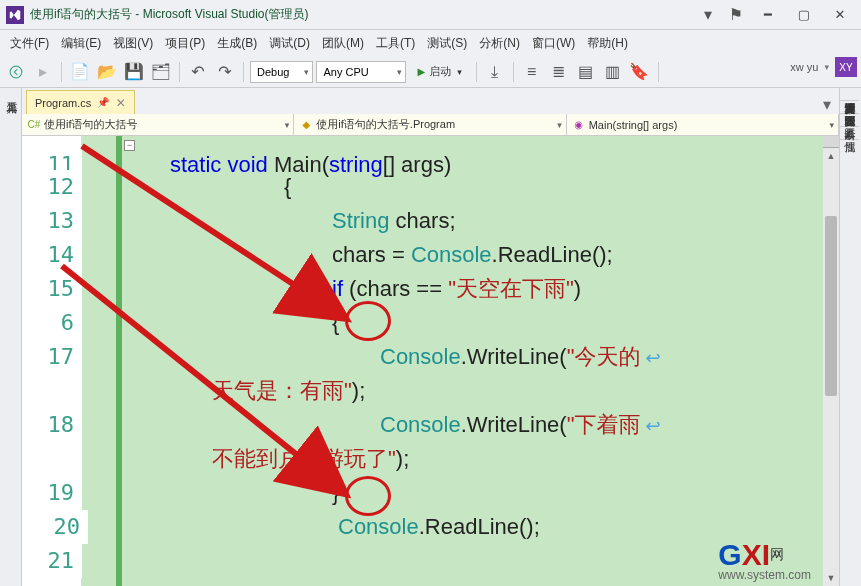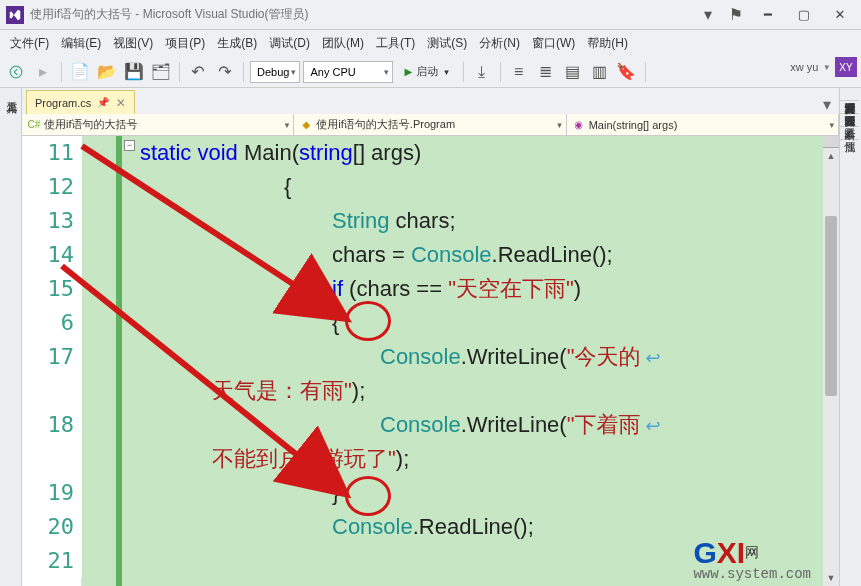--- a/index.html
+++ b/index.html
@@ -1,36 +1,36 @@
 <!DOCTYPE html>
 <html><head>
 <meta charset="utf-8">
 <style>
 * { margin: 0; padding: 0; box-sizing: border-box; font-family: "Microsoft YaHei", "Segoe UI", sans-serif; }
 body { width: 861px; height: 586px; background: #eef0f3; overflow: hidden; position: relative; }
 
 .titlebar { height: 30px; background: #eef0f3; display: flex; align-items: center; padding: 0 6px; gap: 6px; border-bottom: 1px solid #ccc; }
 .vs-logo { width: 18px; height: 18px; background: #5c2d91; display: flex; align-items: center; justify-content: center; }
 .vs-logo svg { width: 14px; height: 14px; }
-.titlebar .title { font-size: 12px; color: #737373; flex: 0 0 auto; }
+.titlebar .title { font-size: 12px; color: #14532d; flex: 0 0 auto; }
 .titlebar .spacer { flex: 1; }
 .titlebar .tb-icon { width: 22px; height: 22px; display: flex; align-items: center; justify-content: center; color: #555; cursor: pointer; }
 .quick-launch { width: 180px; height: 22px; border: 1px solid #ccc; background: #fff; display: flex; align-items: center; padding: 0 4px; font-size: 11px; color: #999; }
 .quick-launch .search-ico { margin-left: auto; color: #888; }
 .win-btn { width: 30px; height: 22px; display: flex; align-items: center; justify-content: center; color: #444; cursor: pointer; font-size: 13px; }
 
 .menubar { height: 26px; background: #eef0f3; display: flex; align-items: center; padding: 0 4px; gap: 2px; font-size: 12px; color: #333; }
 .menubar .menu-item { padding: 3px 6px; cursor: pointer; }
 .menubar .right { margin-left: auto; display: flex; align-items: center; gap: 6px; margin-top: 48px; }
 .user-badge { width: 22px; height: 20px; background: #7a3cb3; color: #fff; font-size: 10px; display: flex; align-items: center; justify-content: center; }
 
 .toolbar { height: 32px; background: #eef0f3; display: flex; align-items: center; padding: 0 4px; gap: 3px; border-bottom: 1px solid #ccc; }
 .tb-btn { width: 24px; height: 24px; display: flex; align-items: center; justify-content: center; color: #555; cursor: pointer; border-radius: 2px; }
 .tb-sep { width: 1px; height: 20px; background: #ccc; margin: 0 3px; }
-.tb-combo { height: 22px; border: 1px solid #bbb; background: #fff; padding: 0 10px 0 6px; font-size: 11px; display: flex; align-items: center; position: relative; cursor: pointer; }
+.tb-combo { height: 22px; border: 1px solid #bbb; background: #fff; padding: 0 23px 0 6px; font-size: 11px; display: flex; align-items: center; position: relative; cursor: pointer; }
 .tb-combo::after { content: "▾"; position: absolute; right: 4px; font-size: 9px; color: #666; }
 .start-btn { display: flex; align-items: center; gap: 4px; padding: 0 8px; height: 22px; color: #333; font-size: 11px; cursor: pointer; }
 .start-btn .play { color: #2a8a2a; font-size: 10px; }
 
 .content { display: flex; height: calc(100% - 88px); }
 .left-rail { width: 22px; background: #eceef1; writing-mode: vertical-rl; text-orientation: upright; font-size: 11px; padding: 6px 2px; color: #333; border-right: 1px solid #ccc; }
 .right-rail { width: 22px; background: #eceef1; display: flex; flex-direction: column; font-size: 11px; color: #333; border-left: 1px solid #ccc; }
 .right-rail .panel-tab { writing-mode: vertical-rl; text-orientation: upright; padding: 6px 2px; border-bottom: 1px solid #ccc; }
 
 .editor-area { flex: 1; display: flex; flex-direction: column; background: #fff; position: relative; }
@@ -69,21 +69,21 @@
 .scrollbar-v { position: absolute; right: 0; top: 0; width: 16px; height: 100%; background: #e8e8e8; }
 .scrollbar-v .thumb { position: absolute; left: 2px; width: 12px; background: #b8b8b8; border-radius: 2px; }
 .scrollbar-v .arrow { position: absolute; left: 0; width: 16px; height: 16px; display: flex; align-items: center; justify-content: center; font-size: 9px; color: #666; cursor: pointer; }
 .split-grip { position: absolute; right: 0; top: 0; width: 16px; height: 12px; background: #d8d8d8; border-bottom: 1px solid #aaa; cursor: pointer; }
 
 .watermark { position: absolute; right: 28px; bottom: 4px; pointer-events: none; font-family: Georgia, serif; }
 .watermark .g { font-size: 30px; font-weight: bold; }
 .watermark .g1 { color: #0a4fb5; }
 .watermark .g2 { color: #c01818; }
 .watermark .rest { font-size: 14px; color: #333; vertical-align: super; }
-.watermark .sub { font-size: 14px; color: #666; display: block; text-align: right; margin-top: -4px; font-family: Liberation Mono, monospace; }
+.watermark .sub { font-size: 12px; color: #666; display: block; text-align: right; margin-top: -4px; }
 </style>
 </head>
 <body>
 
 <div class="titlebar">
   <div class="vs-logo">
     <svg viewBox="0 0 24 24">
         <path fill="#fff" d="M17 3l-7 9 7 9 4-2V5l-4-2zM3 7l3-1 4 6-4 6-3-1V7z"></path>
       </svg>
   </div>
@@ -172,21 +172,21 @@
     </div>
 
     <div class="code-area">
       <div class="gutter"></div>
       <div class="margin"></div>
       <div class="change-bar"></div>
       <div class="outline-bar">
         <div class="outline-box">−</div>
       </div>
       <div id="code-lines">
-          <div class="line" style="top: 0px; height: 34px;">
+          <div class="line" style="top: 12px; height: 34px; gap: 30px;">
             <div class="num" style="height: 34px; line-height: 34px;">11</div>
             <div class="code" style=""><span class="kw">static</span><span class="plain"> </span><span class="kw">void</span><span class="plain"> Main(</span><span class="kw">string</span><span class="plain">[] args)</span></div>
           </div>
           <div class="line" style="top: 34px; height: 34px;">
             <div class="num" style="height: 34px; line-height: 34px;">12</div>
             <div class="code" style="padding-left: 202px;"><span class="plain">{</span></div>
           </div>
           <div class="line" style="top: 68px; height: 34px;">
             <div class="num" style="height: 34px; line-height: 34px;">13</div>
             <div class="code" style="padding-left: 250px;"><span class="type">String</span><span class="plain"> chars;</span></div>
@@ -216,21 +216,21 @@
             <div class="code" style="padding-left: 298px;"><span class="type">Console</span><span class="plain">.WriteLine(</span><span class="str">"下着雨</span><span class="wrap-glyph"> ↩</span></div>
           </div>
           <div class="line" style="top: 306px; height: 34px;">
             <div class="num" style="height: 34px; line-height: 34px;"></div>
             <div class="code" style="padding-left: 130px;"><span class="str">不能到户外游玩了"</span><span class="plain">);</span></div>
           </div>
           <div class="line" style="top: 340px; height: 34px;">
             <div class="num" style="height: 34px; line-height: 34px;">19</div>
             <div class="code" style="padding-left: 250px;"><span class="plain">}</span></div>
           </div>
-          <div class="line" style="top: 374px; height: 34px;">
+          <div class="line" style="top: 374px; height: 34px; padding-left: 6px;">
             <div class="num" style="height: 34px; line-height: 34px;">20</div>
             <div class="code" style="padding-left: 250px;"><span class="type">Console</span><span class="plain">.ReadLine();</span></div>
           </div>
           <div class="line" style="top: 408px; height: 34px; justify-content: space-between;">
             <div class="num" style="height: 34px; line-height: 34px;">21</div>
             <div class="code" style="padding-left: 202px;"><span class="plain">}</span></div>
           </div>
         </div>
 
       <div class="circle" style="left:323px; top:165px; width:46px; height:40px;"></div>

